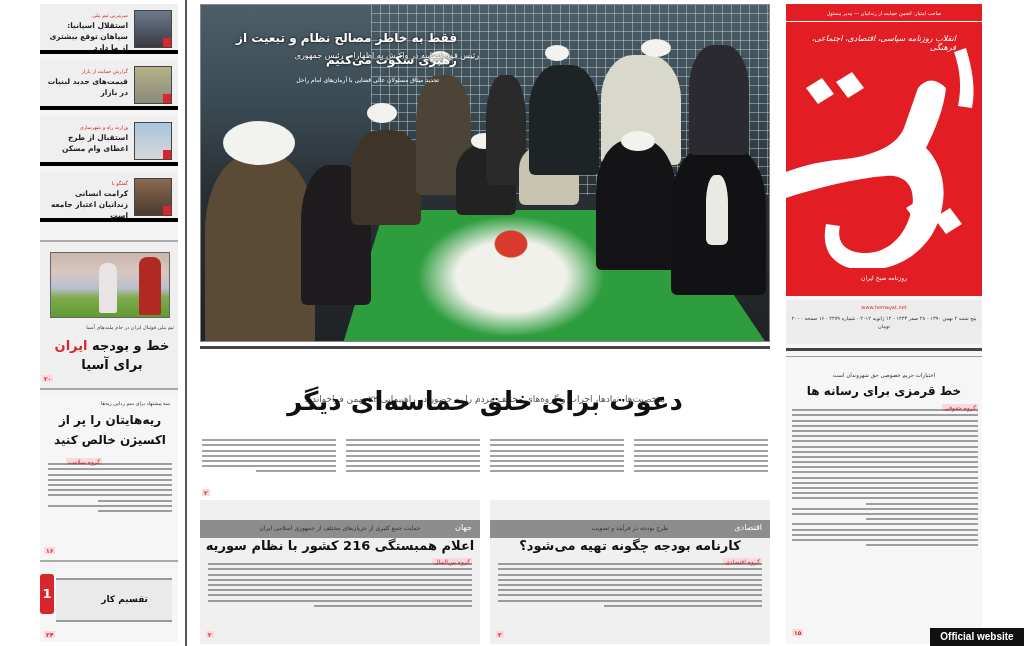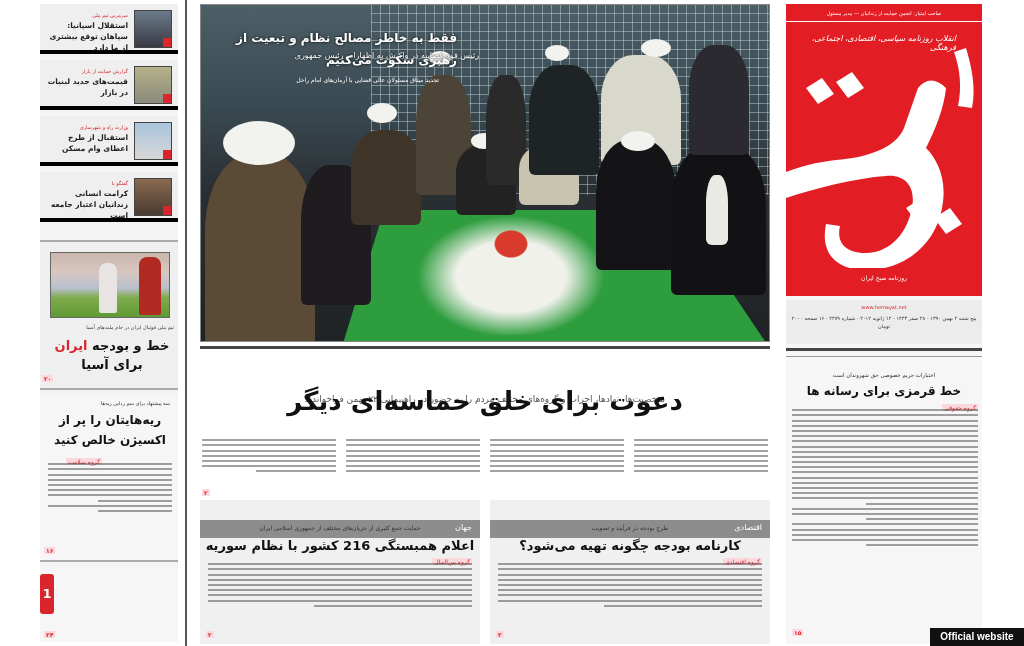--- a/index.html
+++ b/index.html
@@ -164,20 +164,23 @@
             <i></i>
             <i class="short"></i>
             <i></i>
             <i class="short"></i>
           </div>
       </div>
       <span class="page-ref">۱۶</span>
     </div>
 
     <div class="cartoon-box">
+      <div class="cartoon-inner">
+        <div class="cartoon-label">تقسیم کار</div>
+      </div>
       <div class="cartoon-num">1</div>
       <span class="page-ref">۲۴</span>
     </div>
   </div>
   <div class="left-rule"></div>
 
   <div class="center">
     <div class="main-photo">
       <div class="photo-grid"></div>
       <div class="photo-grave"></div>

